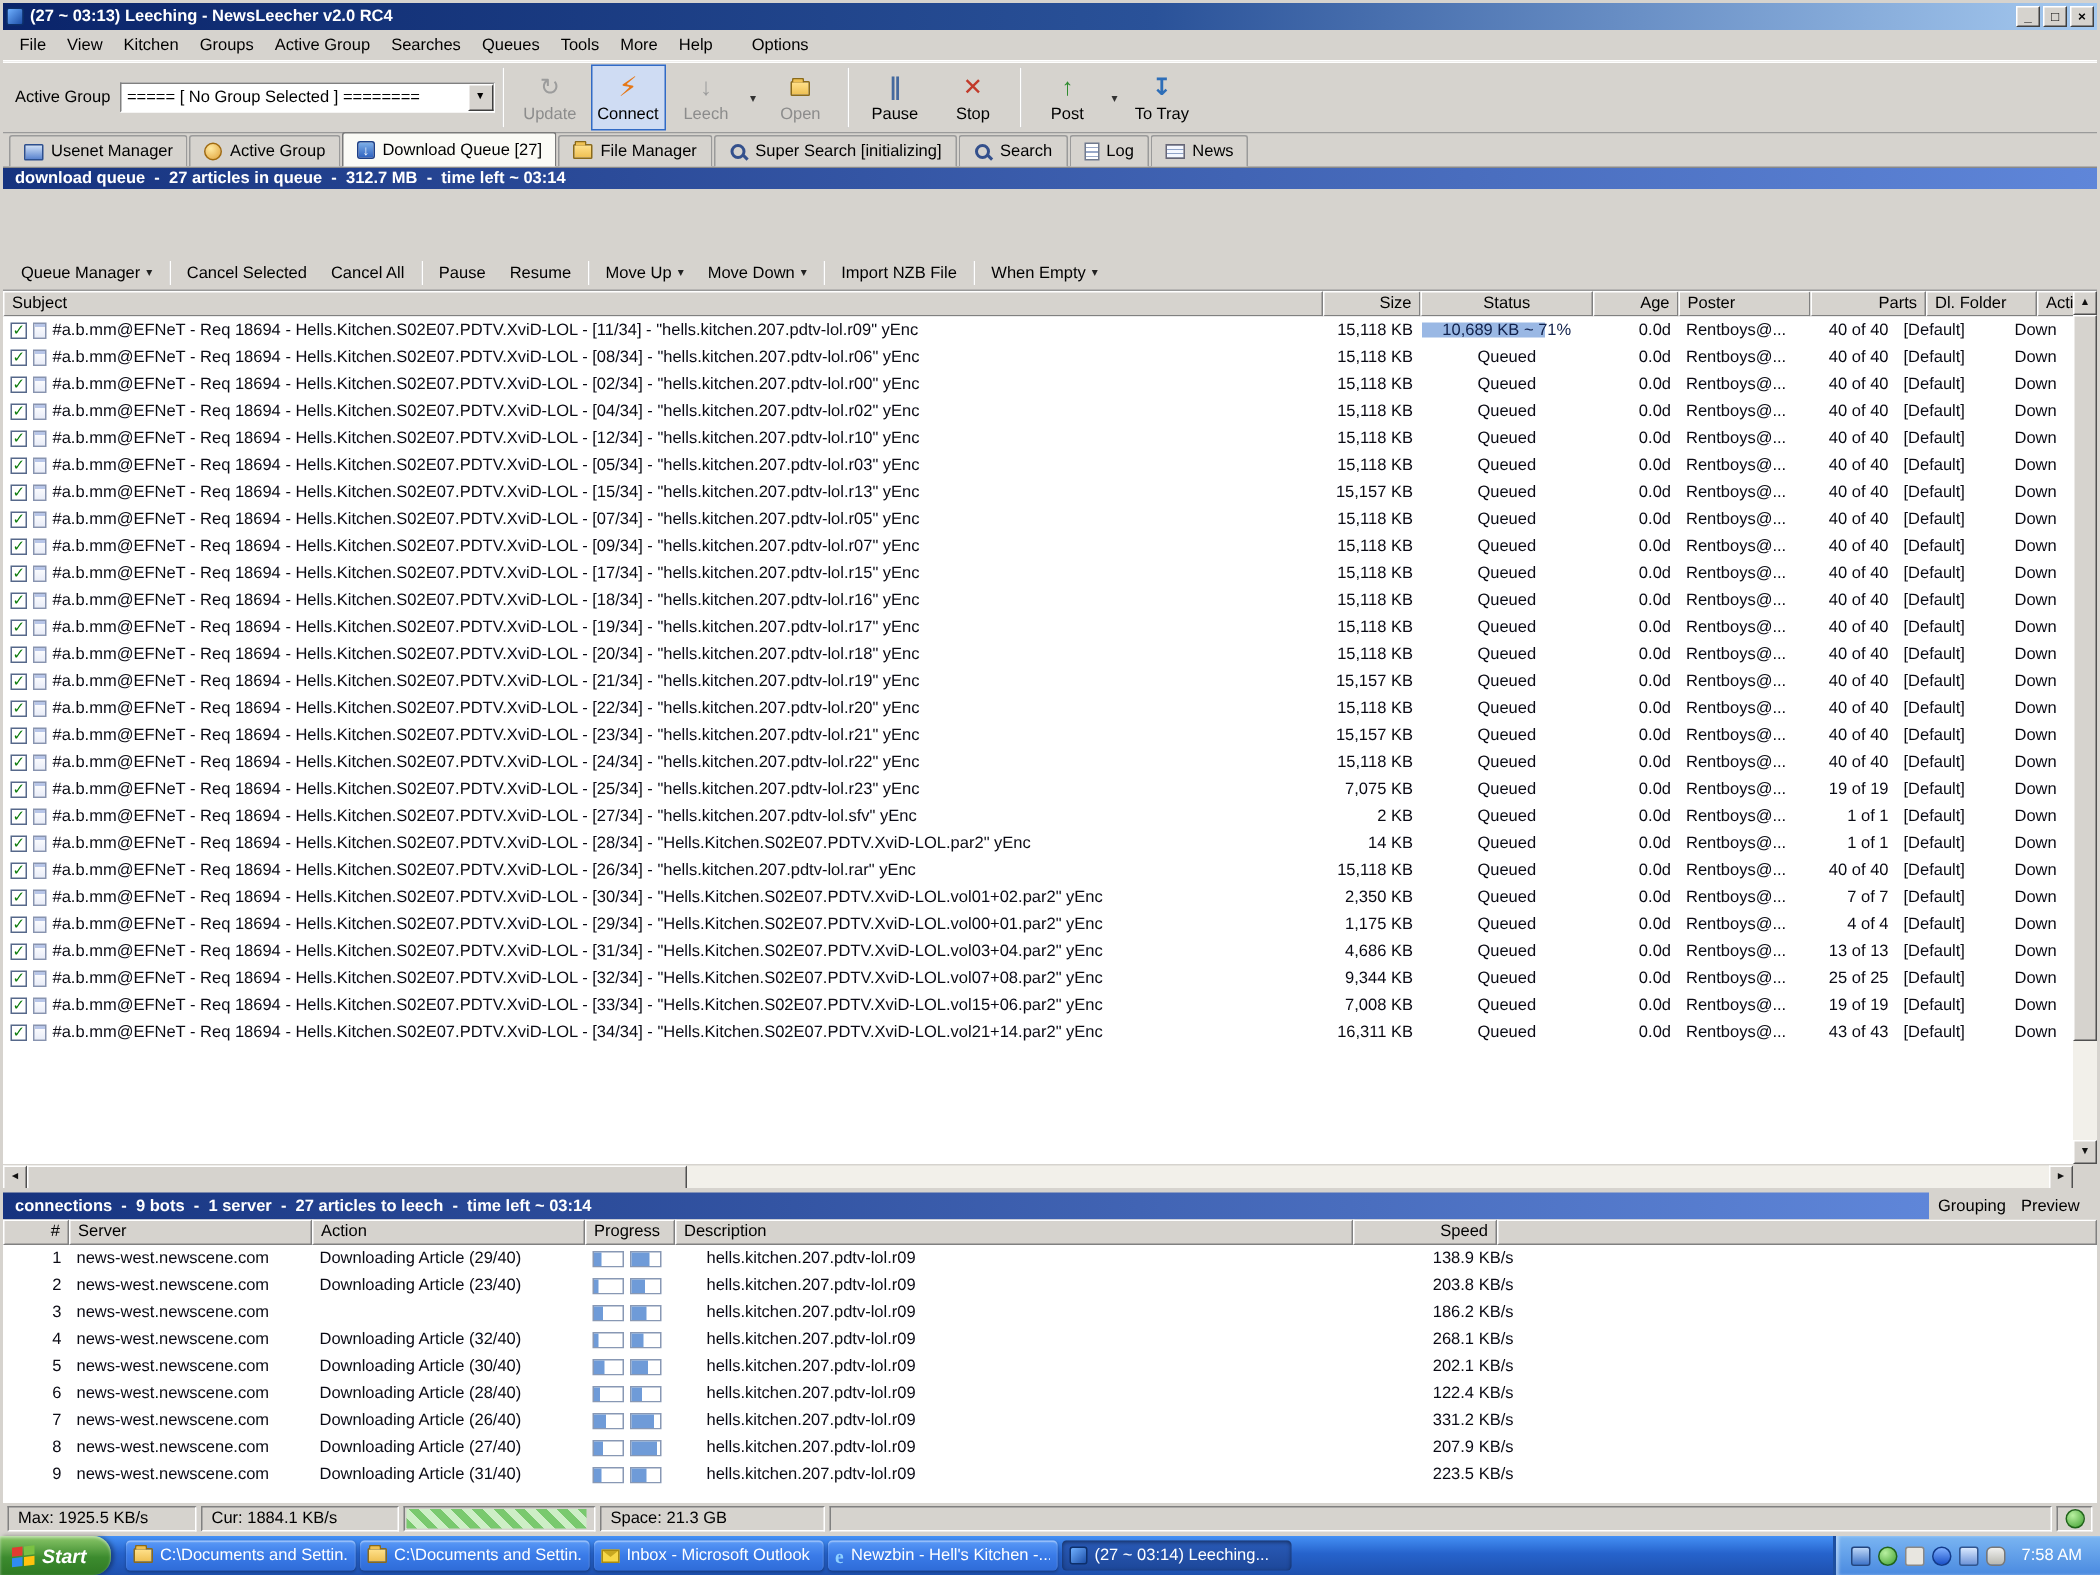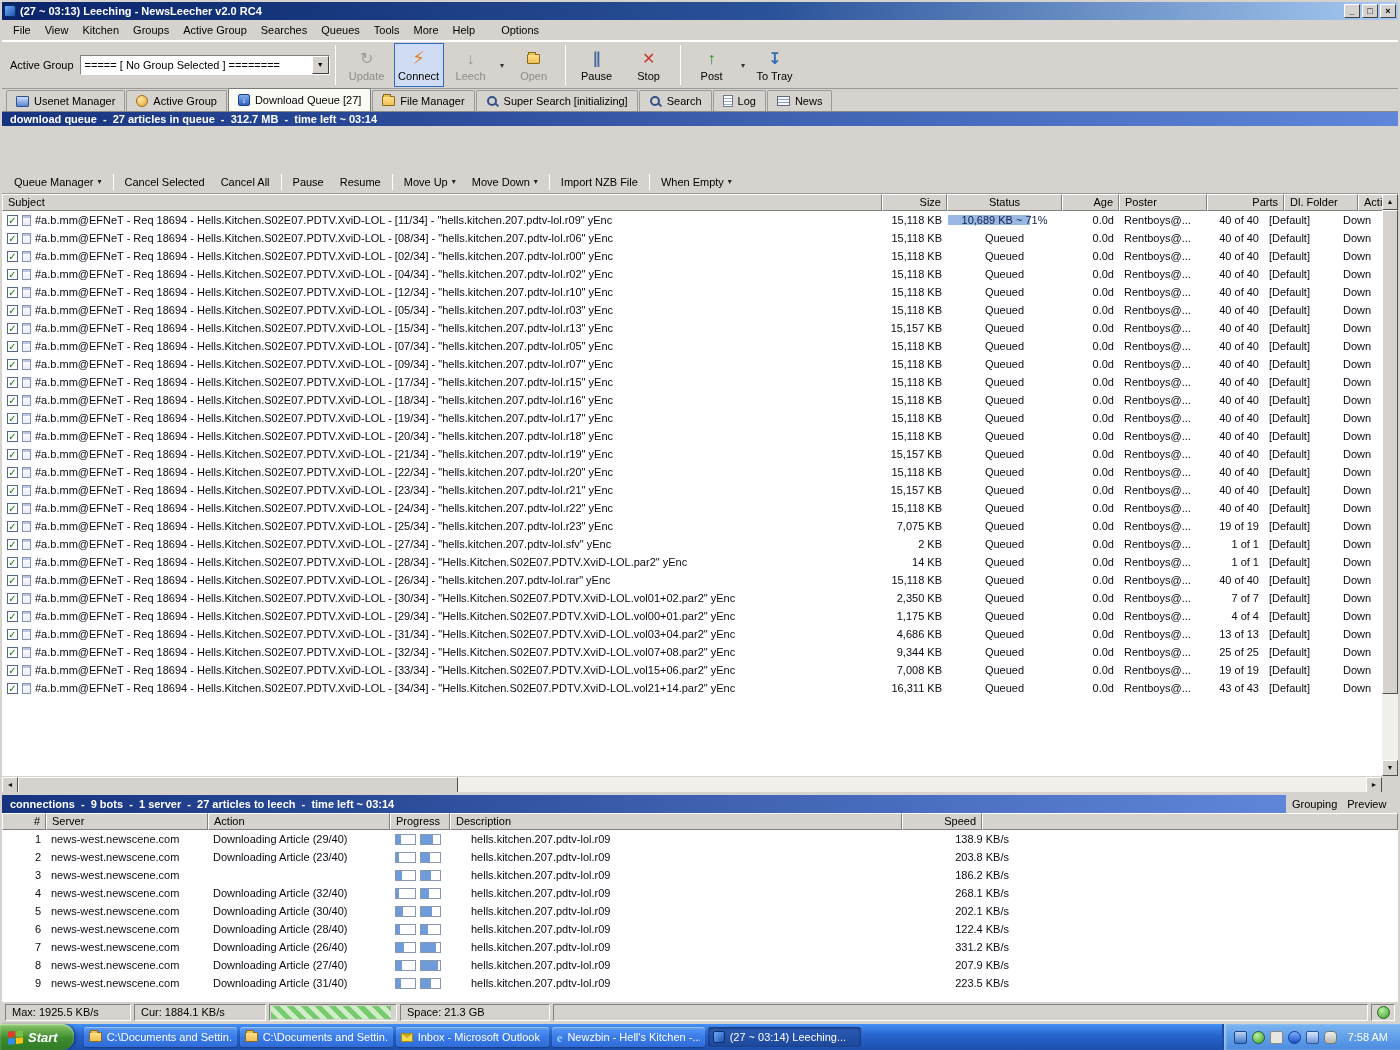--- a/index.html
+++ b/index.html
@@ -758,21 +758,21 @@
             <span>Grouping</span>
             <span>Preview</span>
           </div>
         </div>
         <div class="cthead">
             <div class="th" style="width: 44px; text-align: right;">#</div>
             <div class="th" style="width: 162px; text-align: left;">Server</div>
             <div class="th" style="width: 182px; text-align: left;">Action</div>
             <div class="th" style="width: 60px; text-align: left;">Progress</div>
             <div class="th" style="width: 452px; text-align: left;">Description</div>
-            <div class="th" style="width: 80px; text-align: right;">Speed</div>
+            <div class="th" style="width: 96px; text-align: right;">Speed</div>
             <div class="th fill"></div>
           </div>
         <div class="crows">
             <div class="crow">
               <div class="cc" style="width: 44px; text-align: right;">1</div>
               <div class="cc" style="width: 162px; text-align: left;">news-west.newscene.com</div>
               <div class="cc" style="width: 182px; text-align: left;">Downloading Article (29/40)</div>
               <div class="cc" style="width: 76px; text-align: left;"><span class="mini"><span class="minifill" style="width: 28%;"></span></span><span class="mini"><span class="minifill" style="width: 65%;"></span></span></div>
               <div class="cc" style="width: 452px; text-align: left;">hells.kitchen.207.pdtv-lol.r09</div>
               <div class="cc" style="width: 96px; text-align: right;">138.9 KB/s</div>

